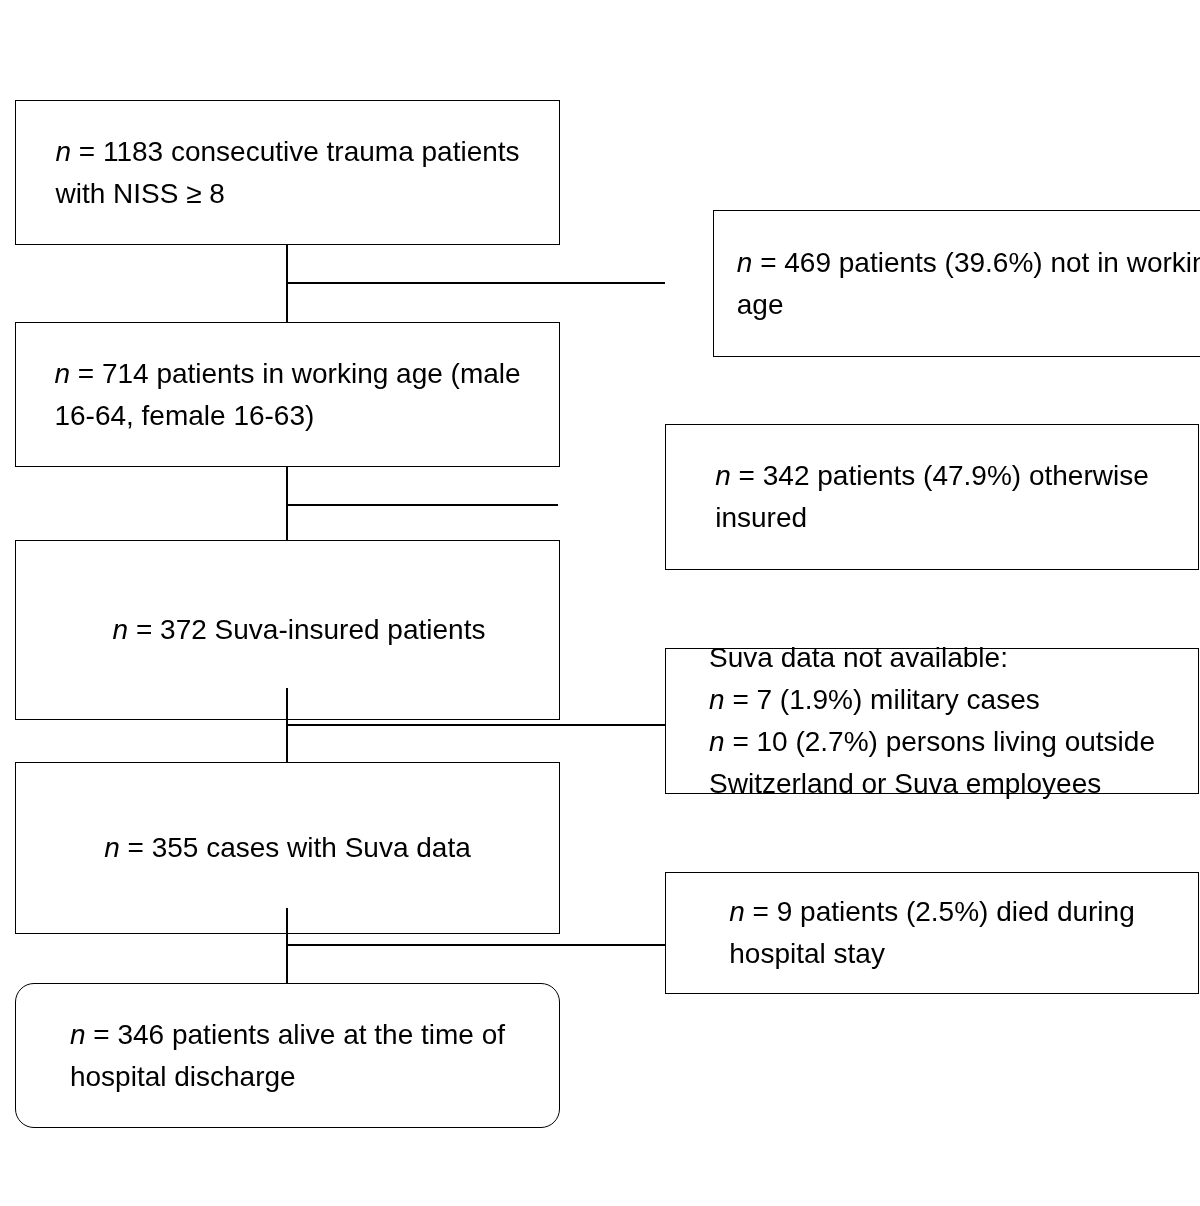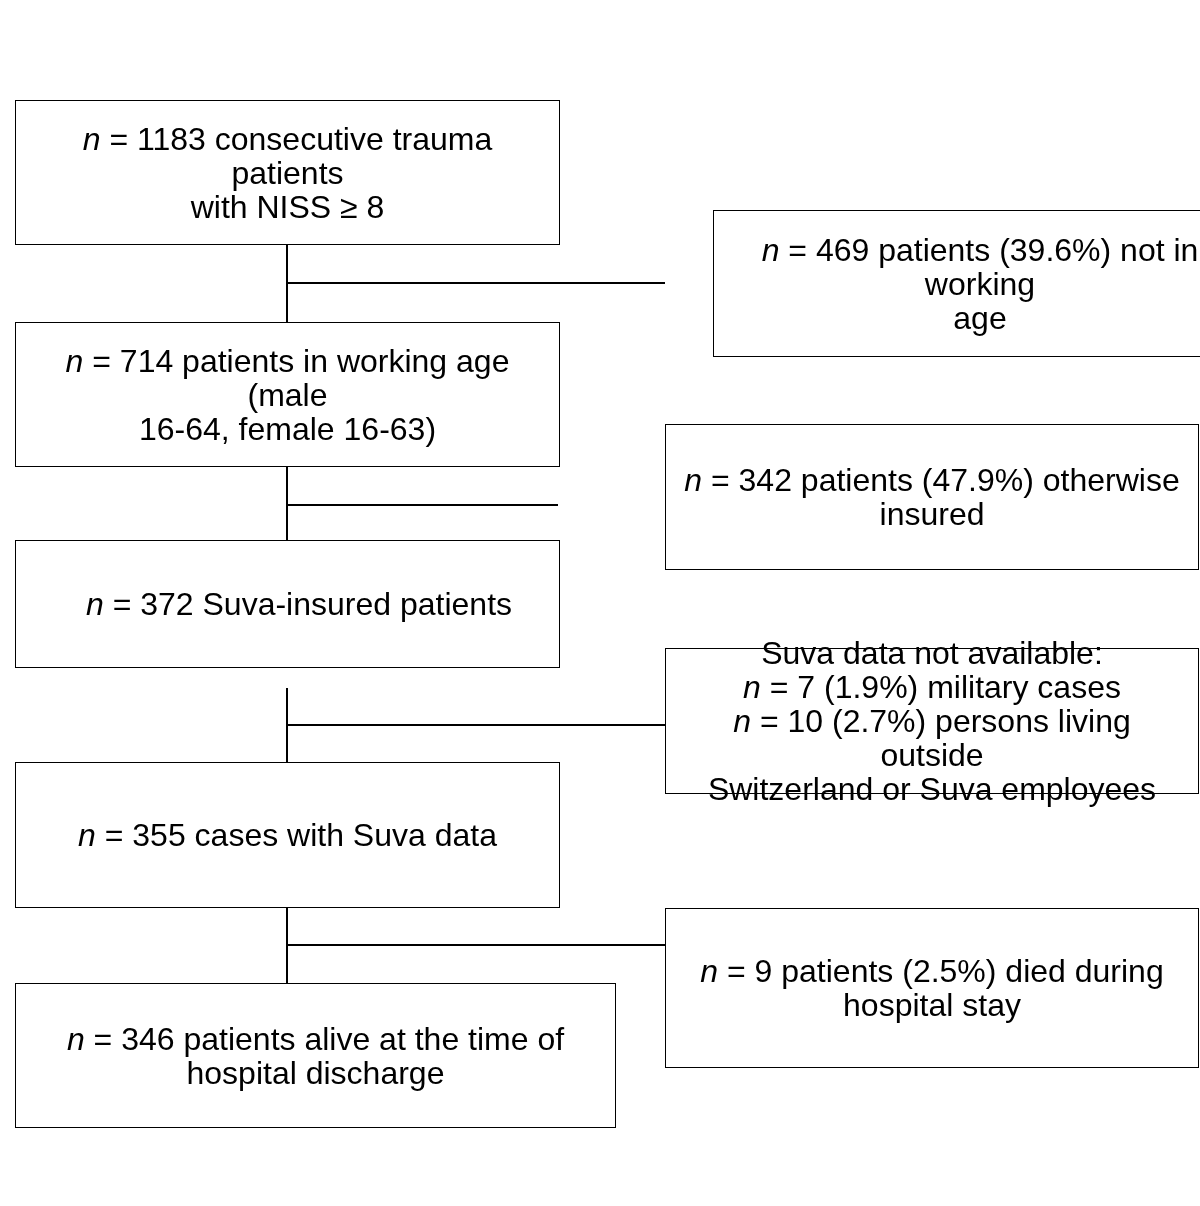--- a/index.html
+++ b/index.html
@@ -15,44 +15,44 @@
     font-family: "Liberation Sans", "DejaVu Sans", sans-serif;
     color: #000000;
   }
   .box {
     position: absolute;
     border: 1.5px solid #000000;
     background: #ffffff;
     display: flex;
     align-items: center;
     justify-content: center;
-    text-align: center;
-    font-size: 32px;
-    line-height: 34px;
+    text-align: left;
+    font-size: 28px;
+    line-height: 42px;
     padding: 8px 14px;
     box-sizing: border-box;
   }
   .box i {
     font-style: italic;
   }
   .line {
     position: absolute;
     background: #000000;
   }
   
   .L1 { left: 15px;  top: 100px; width: 545px; height: 145px; }
   .L2 { left: 15px;  top: 322px; width: 545px; height: 145px; }
-  .L3 { left: 15px;  top: 540px; width: 545px; height: 128px; padding-left: 37px; }
-  .L4 { left: 15px;  top: 762px; width: 545px; height: 146px; }
-  .L5 { left: 15px;  top: 983px; width: 601px; height: 145px; }
+  .L3 { left: 15px;  top: 540px; width: 545px; height: 180px; padding-left: 37px; }
+  .L4 { left: 15px;  top: 762px; width: 545px; height: 172px; }
+  .L5 { left: 15px;  top: 983px; width: 545px; height: 145px; border-radius: 19px; }
   
   .R1 { left: 665px; top: 210px; width: 534px; height: 147px; margin-left: 48px; }
   .R2 { left: 665px; top: 424px; width: 534px; height: 146px; }
   .R3 { left: 665px; top: 648px; width: 534px; height: 146px; }
-  .R4 { left: 665px; top: 908px; width: 534px; height: 160px; }
+  .R4 { left: 665px; top: 872px; width: 534px; height: 122px; }
   
   .V1 { left: 286px; top: 245px; width: 2px; height: 77px; }
   .V2 { left: 286px; top: 467px; width: 2px; height: 73px; }
   .V3 { left: 286px; top: 688px; width: 2px; height: 74px; }
   .V4 { left: 286px; top: 908px; width: 2px; height: 75px; }
   
   .H1 { left: 286px; top: 282px; width: 379px; height: 2px; }
   .H2 { left: 286px; top: 504px; width: 272px; height: 2px; }
   .H3 { left: 286px; top: 724px; width: 379px; height: 2px; }
   .H4 { left: 286px; top: 944px; width: 379px; height: 2px; }

